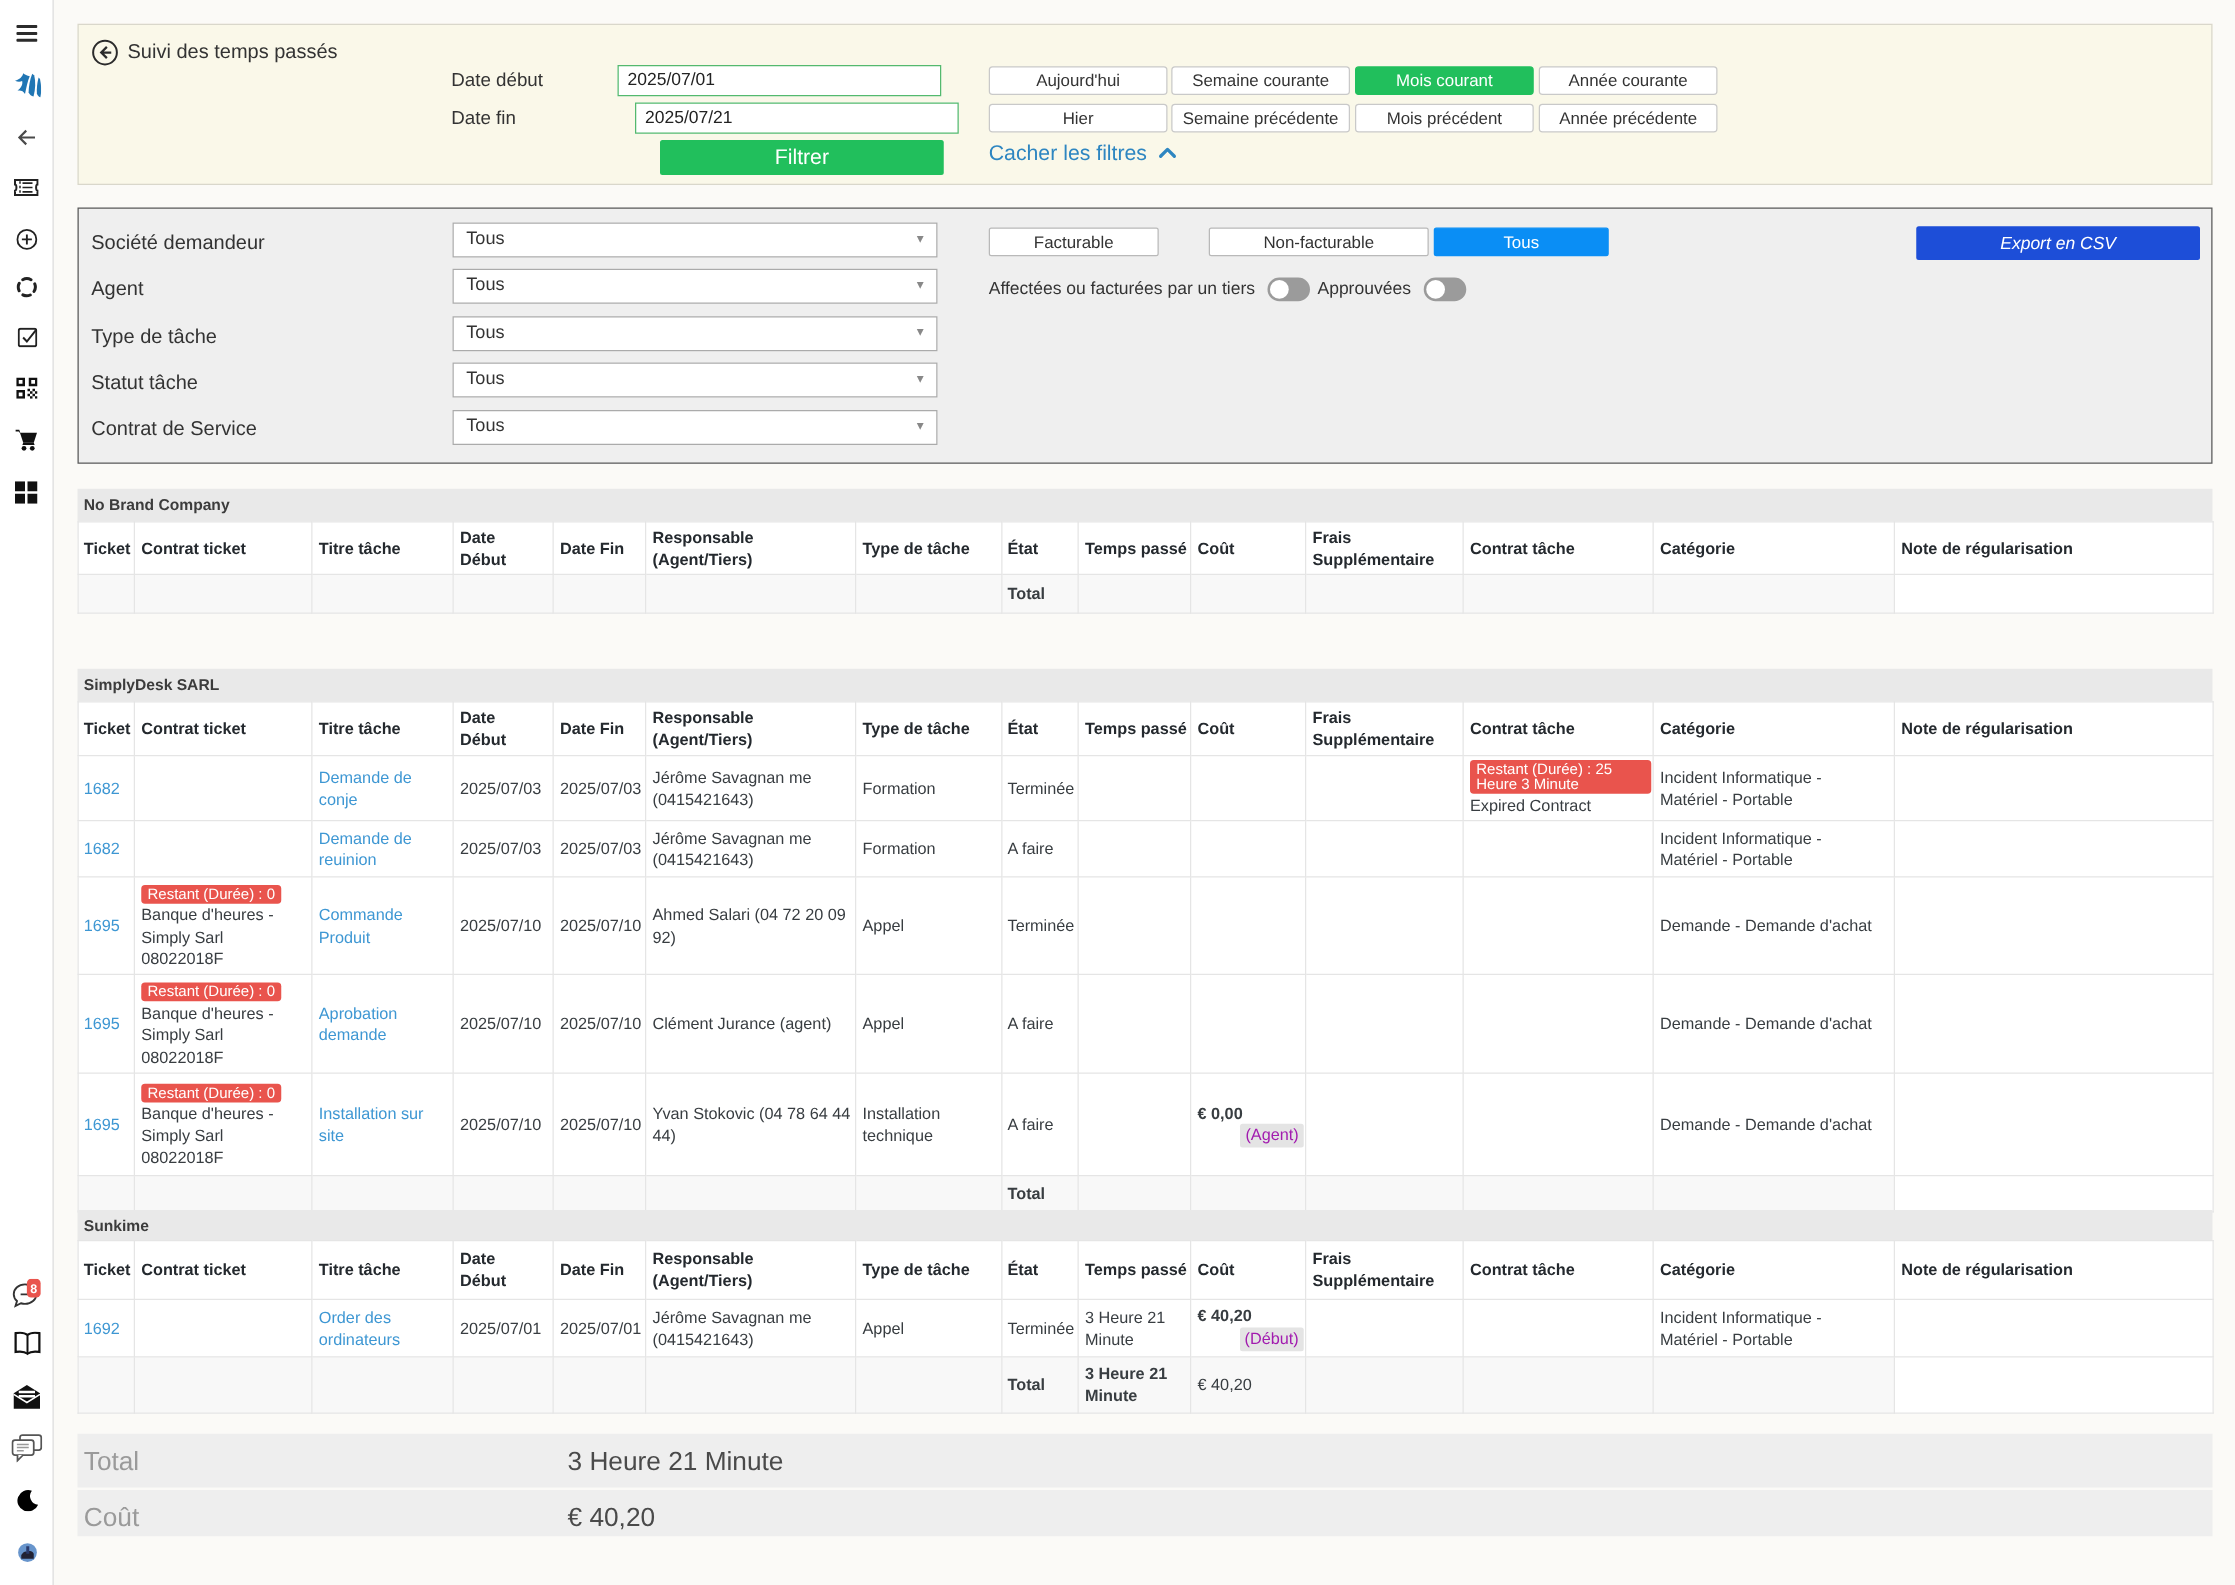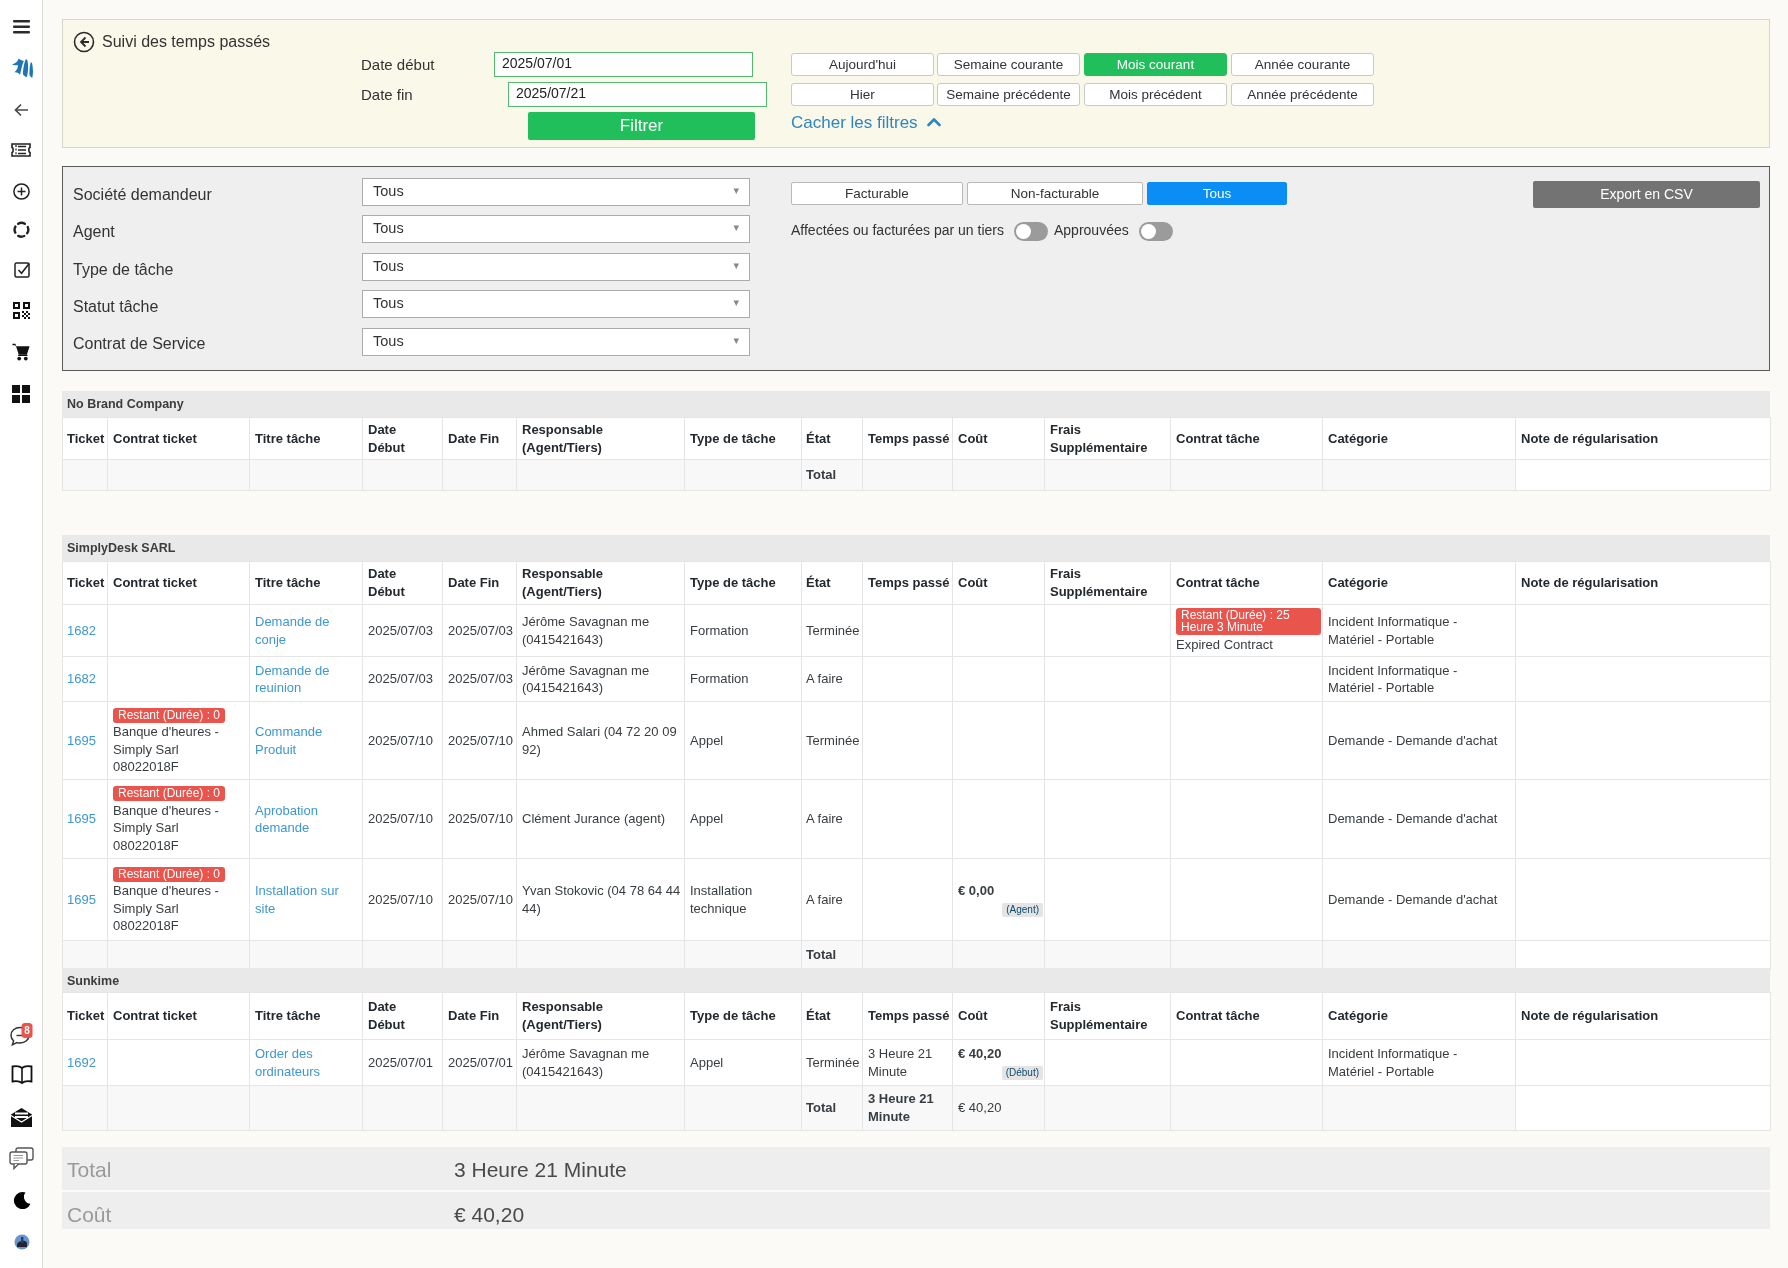--- a/index.html
+++ b/index.html
@@ -20,41 +20,41 @@
 .qbtn.green { background:#21bf5c; border-color:#21bf5c; color:#fff; }
 #cacher { position:absolute; left:728px; top:93px; font-size:17px; color:#2e86c1; }
 
 
 #panel2 { position:absolute; left:62px; top:166px; width:1708px; height:205px; background:#efefef; border:1px solid #5a5a5a; }
 .flabel { position:absolute; left:10px; font-size:16px; color:#333; }
 .fselect { position:absolute; left:299px; width:388px; height:28px; background:#fff; border:1px solid #ababab; font-size:14.5px; color:#333; padding:4px 0 0 10px; }
 .fselect:after { content:"▾"; position:absolute; right:10px; top:5px; color:#888; font-size:11px; }
 .pbtn { position:absolute; top:15px; height:23px; background:#fff; border:1px solid #b9b9b9; border-radius:2px; font-size:13.5px; color:#333; text-align:center; line-height:21px; }
 #btn-tous { background:#0a8ef5; border-color:#0a8ef5; color:#fff; }
-#btn-export { position:absolute; left:1470px; top:14px; width:227px; height:27px; background:#737373; color:#fff; font-size:14px; text-align:center; line-height:27px; border-radius:2px; }
+#btn-export { position:absolute; left:1470px; top:14px; width:227px; height:27px; background:#1d4ed8; color:#fff; font-size:14px; text-align:center; line-height:27px; border-radius:2px;font-style:italic; }
 #togglerow { position:absolute; left:728px; top:55px; font-size:14px; color:#333; }
 .toggle { display:inline-block; width:34px; height:19px; background:#9b9b9b; border-radius:10px; position:relative; vertical-align:middle; margin:0 6px 0 10px; }
 .toggle:after { content:""; position:absolute; left:2px; top:2px; width:15px; height:15px; background:#fff; border-radius:50%; }
 
 
 .strip { position:absolute; left:62px; width:1708px; height:40px; background:#e9e9e9; font-size:12.5px; font-weight:bold; color:#3c3c3c; padding:6px 0 0 5px; }
 table.grid { position:absolute; left:62px; width:1708px; border-collapse:collapse; table-layout:fixed; background:#fff; }
 table.grid col.c1{width:45px}  table.grid col.c2{width:142px} table.grid col.c3{width:113px}
 table.grid col.c4{width:80px}  table.grid col.c5{width:74px}  table.grid col.c6{width:168px}
 table.grid col.c7{width:117px} table.grid col.c8{width:61px}  table.grid col.c9{width:90px}
 table.grid col.c10{width:92px} table.grid col.c11{width:126px} table.grid col.c12{width:152px}
 table.grid col.c13{width:193px} table.grid col.c14{width:255px}
 table.grid th, table.grid td { border:1px solid #e5e5e5; font-size:13px; color:#383d41; padding:3px 1px 3px 5px; vertical-align:middle; text-align:left; word-wrap:break-word; }
 table.grid th { font-weight:bold; color:#24292e; line-height:1.35; }
 table.grid td { line-height:1.35; }
 table.grid th:first-child, table.grid td:first-child { padding-left:4px; }
 table.grid th:nth-child(8), table.grid td:nth-child(8) { padding-left:4px; padding-right:0; }
 a.lnk { color:#3e97d3; text-decoration:none; }
 .badge-red { display:inline-block; margin-bottom:-2px; background:#e9544d; color:#fff; font-size:12px; padding:1px 5px 2px; border-radius:3px; line-height:1.0; }
-.badge-gray { display:inline-block; background:#e4e4e4; color:#0c4a6e; font-size:10px; padding:0 4px 1px 4px; border-radius:2px; }
+.badge-gray { display:inline-block; background:#e4e4e4; color:#a21caf; font-size:13px; padding:0 4px 1px 4px; border-radius:2px; }
 tr.totrow td { background:#f8f8f8; }
 tr.totrow td:last-child { background:#fff; }
 .tot { font-weight:bold; text-align:right; padding-right:4px !important; }
 
 
 .frow { position:absolute; left:62px; width:1708px; background:#eeeeee; }
 .flab { position:absolute; left:5px; top:11px; font-size:21px; color:#9a9a9a; }
 .fval { position:absolute; left:392px; top:11px; font-size:21px; color:#4a4a4a; }
 </style>
 </head>
@@ -195,21 +195,21 @@
   <div class="flabel" style="top:19px;">Société demandeur</div>
   <div class="flabel" style="top:56px;">Agent</div>
   <div class="flabel" style="top:94px;">Type de tâche</div>
   <div class="flabel" style="top:131px;">Statut tâche</div>
   <div class="flabel" style="top:168px;">Contrat de Service</div>
   <div class="fselect" style="top:11px;">Tous</div>
   <div class="fselect" style="top:48px;">Tous</div>
   <div class="fselect" style="top:86px;">Tous</div>
   <div class="fselect" style="top:123px;">Tous</div>
   <div class="fselect" style="top:161px;">Tous</div>
-  <div class="pbtn" style="left:728px;width:172px;">Facturable</div>
+  <div class="pbtn" style="left:728px;width:136px;">Facturable</div>
   <div class="pbtn" style="left:904px;width:176px;">Non-facturable</div>
   <div class="pbtn" id="btn-tous" style="left:1084px;width:140px;">Tous</div>
   <div id="btn-export">Export en CSV</div>
   <div id="togglerow">Affectées ou facturées par un tiers<span class="toggle"></span>Approuvées<span class="toggle"></span></div>
 </div>
 
 <div class="strip" style="top:391px;">No Brand Company</div>
 <table class="grid" style="top:417px;">
   <colgroup>
       <col class="c1">

